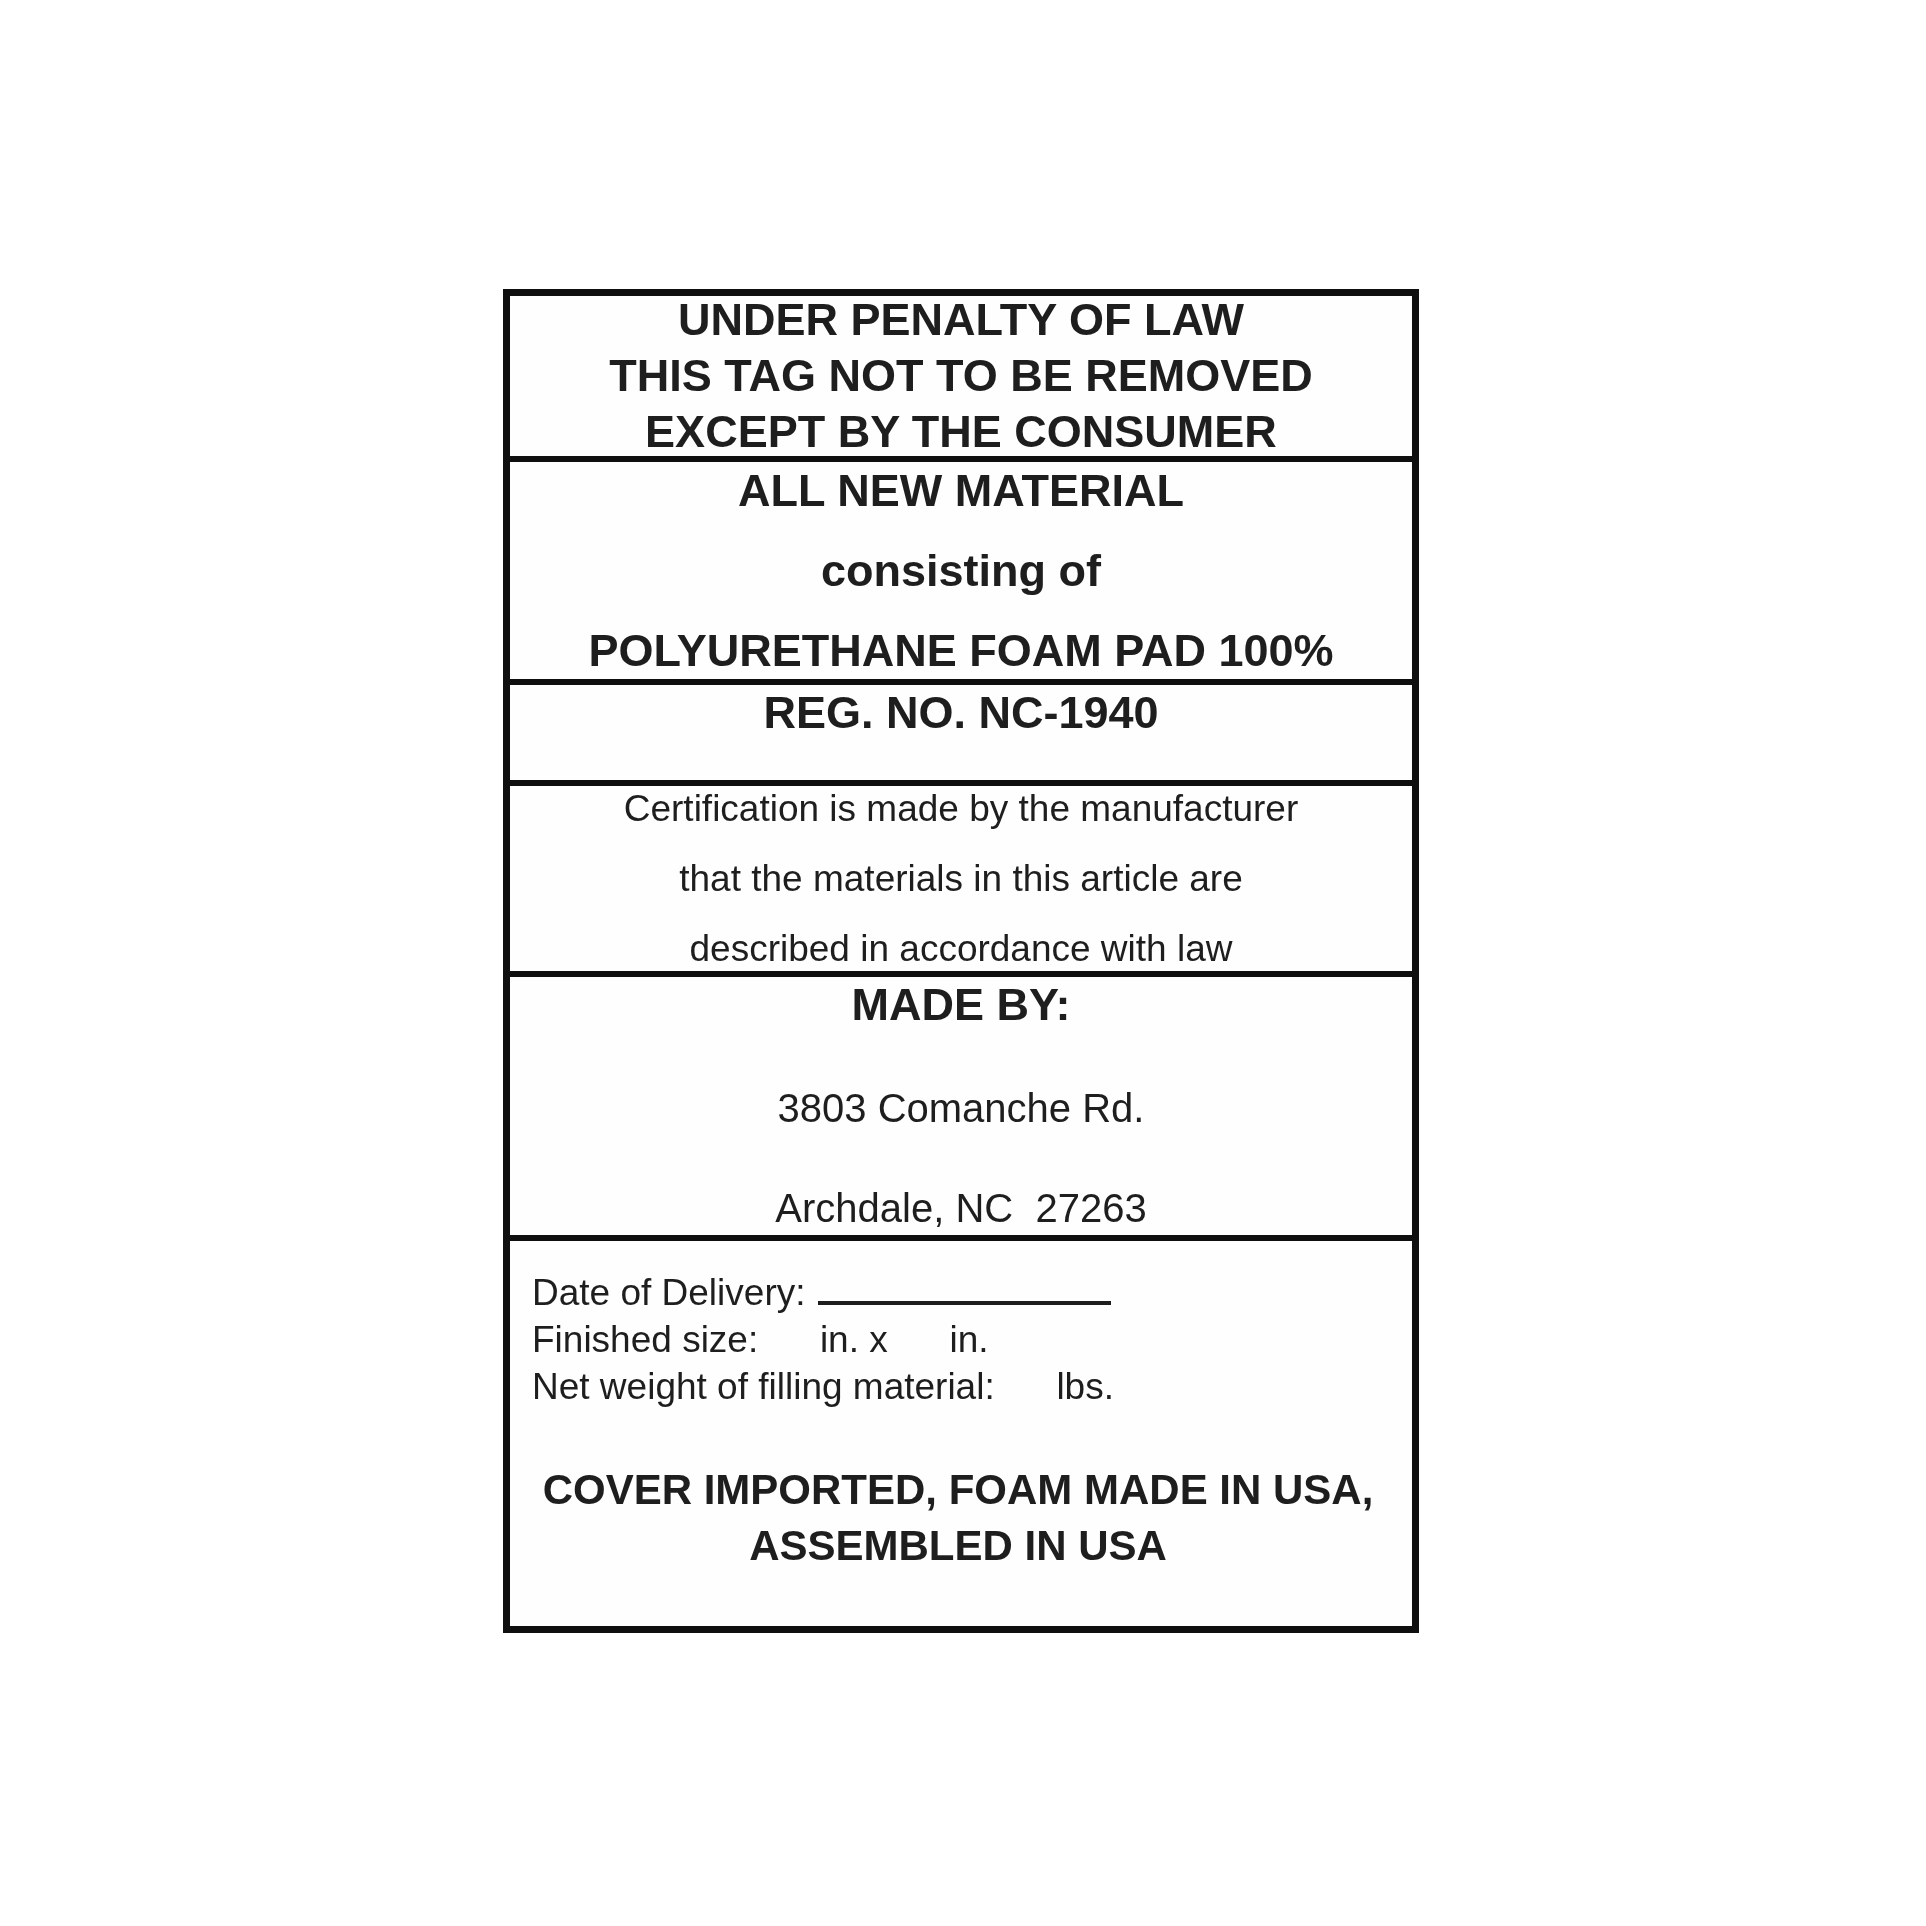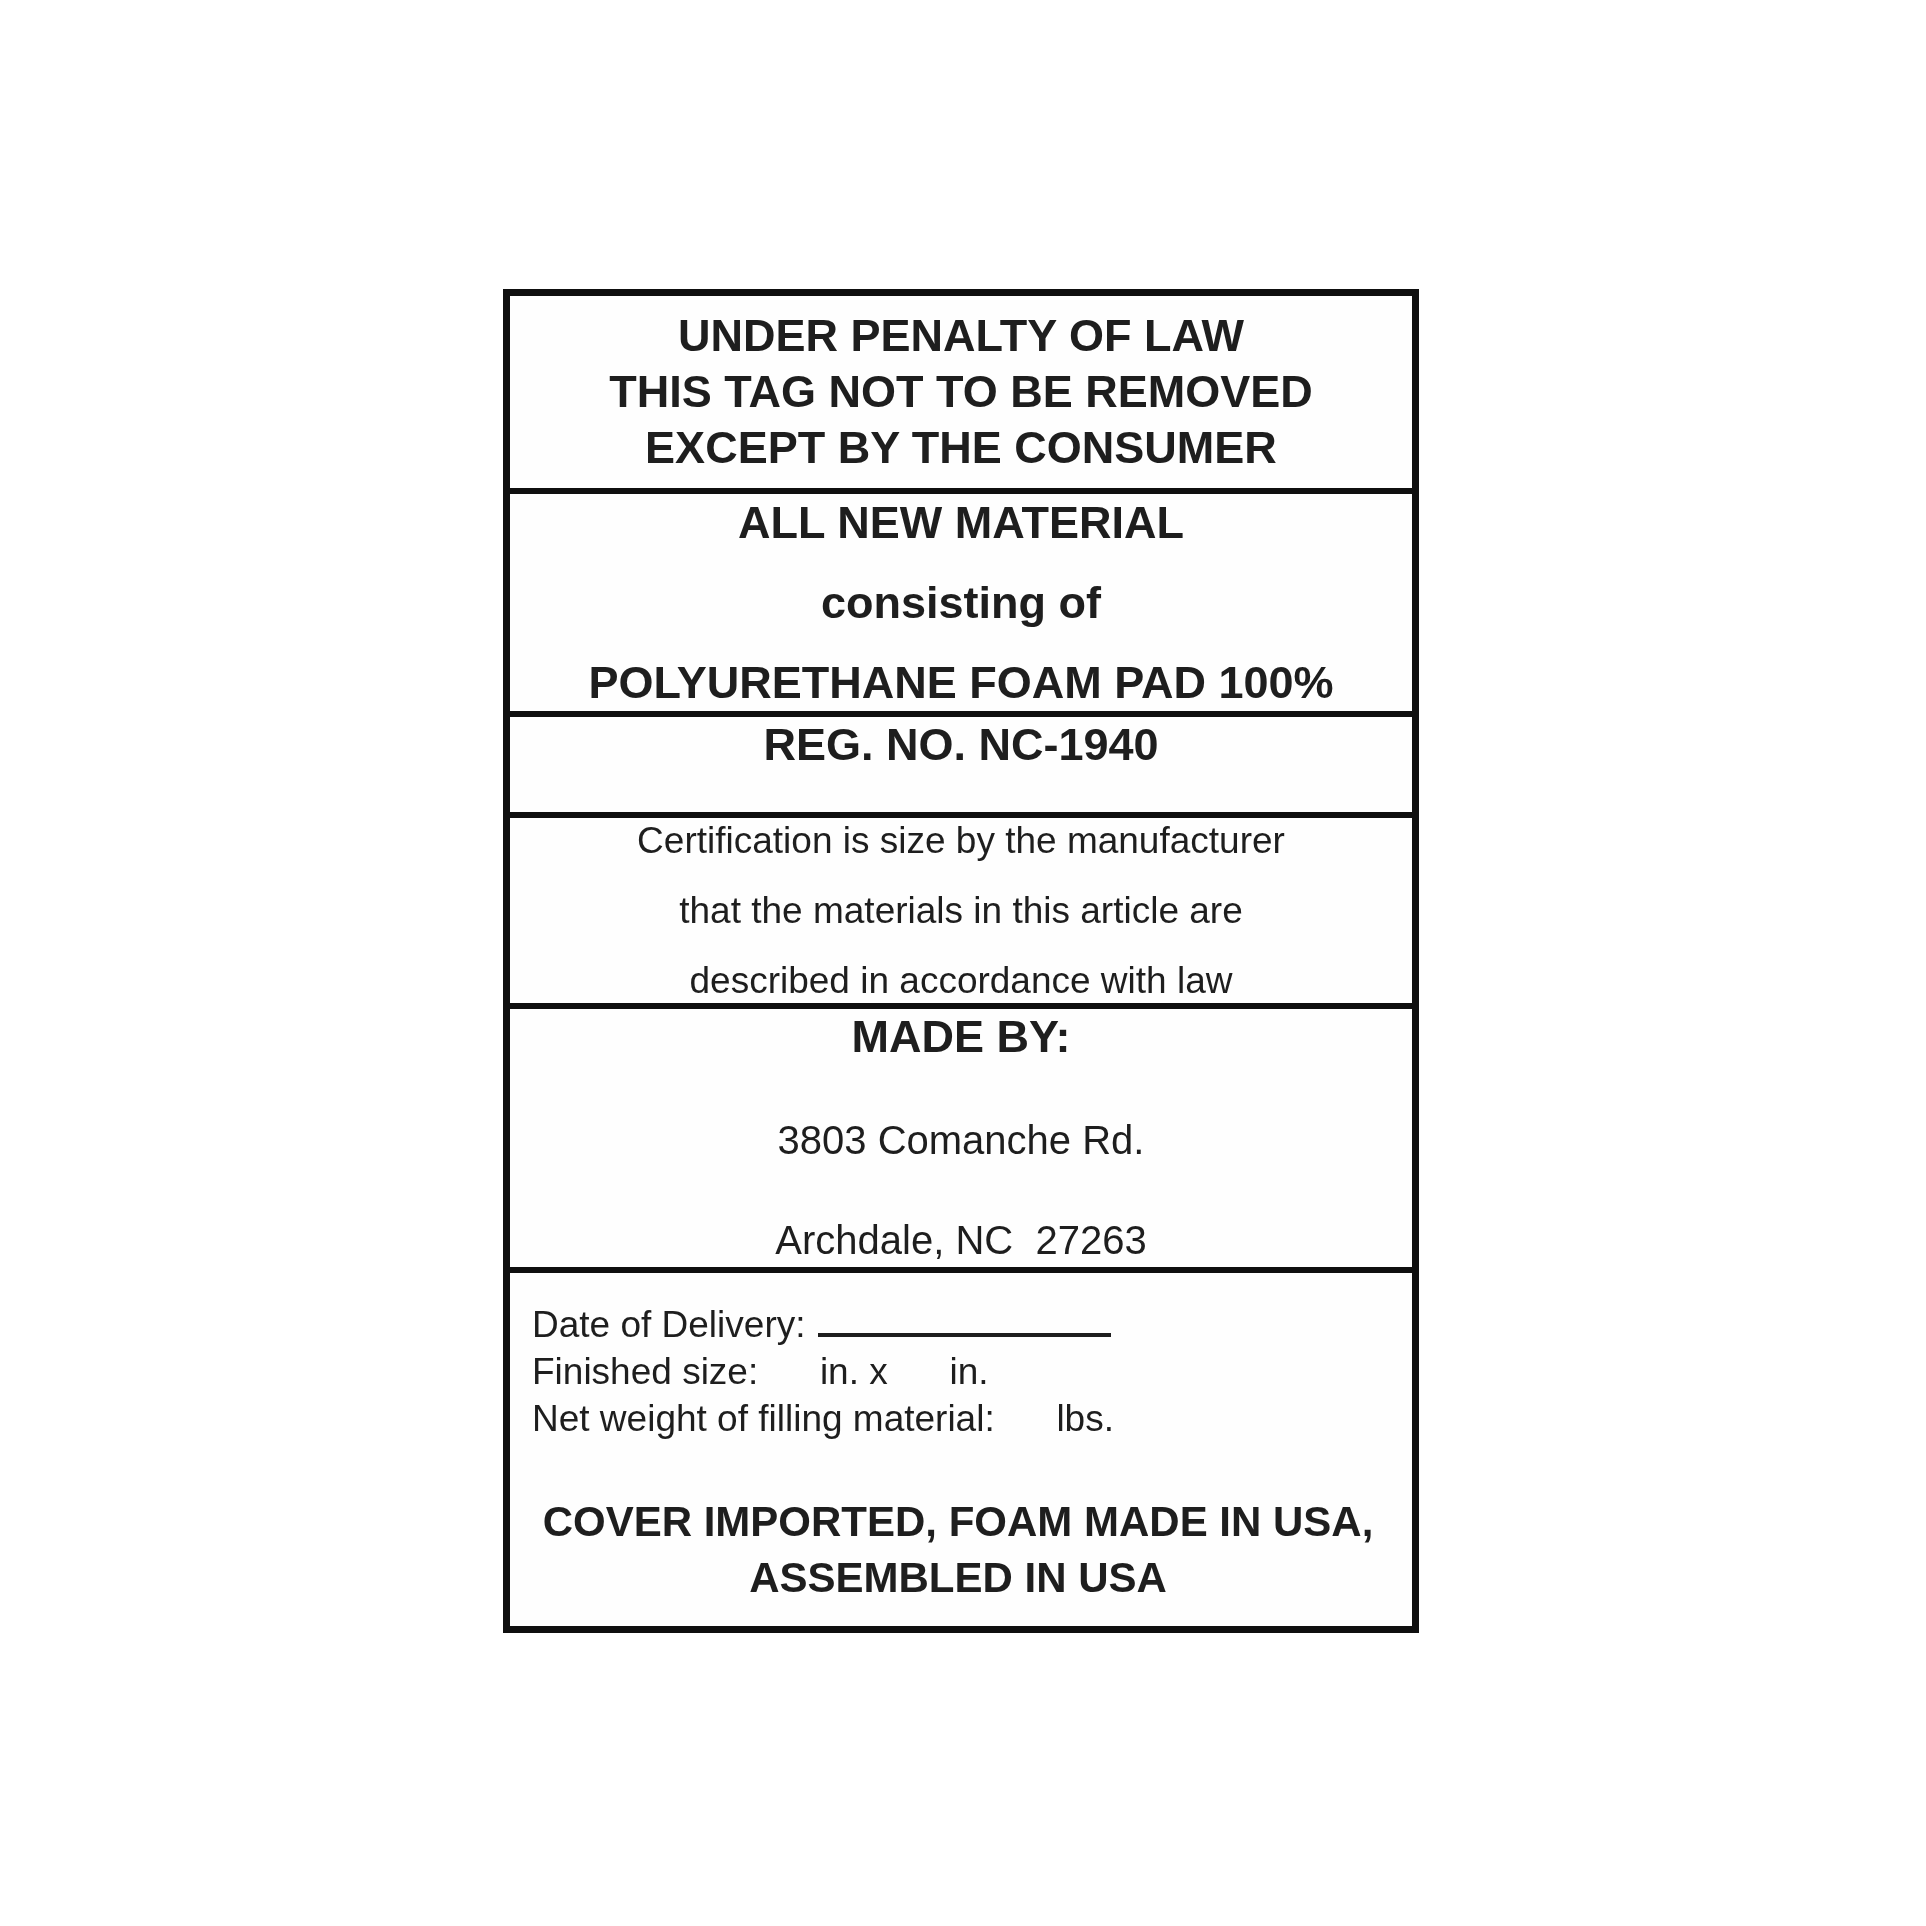--- a/index.html
+++ b/index.html
@@ -35,21 +35,21 @@
     display: flex;
     flex-direction: column;
     justify-content: center;
     align-items: center;
     text-align: center;
   }
   .row + .row {
     border-top: 6px solid #0f0f0f;
     justify-content: space-between;
   }
-  .r1 { height: 192px; }
+  .r1 { height: 160px; }
   .r2 { height: 223px; }
   .r3 { height: 101px; }
   .r4 { height: 191px; }
   .r5 { height: 264px; }
   .r6 {
     height: 359px;
     align-items: stretch;
     text-align: left;
     padding: 28px 28px 20px 22px;
   }
@@ -117,21 +117,21 @@
       <div class="bold-line">ALL NEW MATERIAL</div>
       <div class="bold-line">consisting of</div>
       <div class="bold-line">POLYURETHANE FOAM PAD 100%</div>
     </div>
 
     <div class="row r3">
       <div class="bold-line">REG. NO. NC-1940</div>
     </div>
 
     <div class="row r4">
-      <div class="cert-line">Certification is size by the manufacturer</div>
+      <div class="cert-line">Certification is made by the manufacturer</div>
       <div class="cert-line">that the materials in this article are</div>
       <div class="cert-line">described in accordance with law</div>
     </div>
 
     <div class="row r5">
       <div class="madeby-heading">MADE BY:</div>
       <div class="address-line">3803 Comanche Rd.</div>
       <div class="address-line">Archdale, NC  27263</div>
     </div>
 

